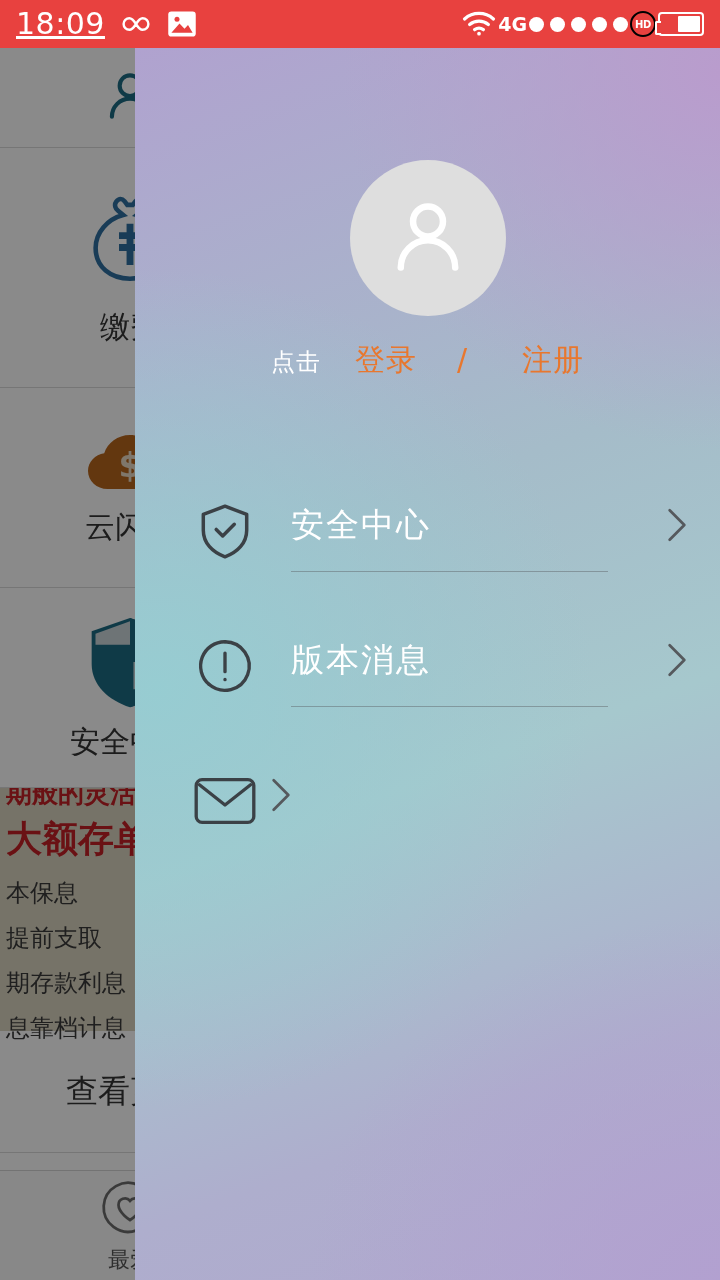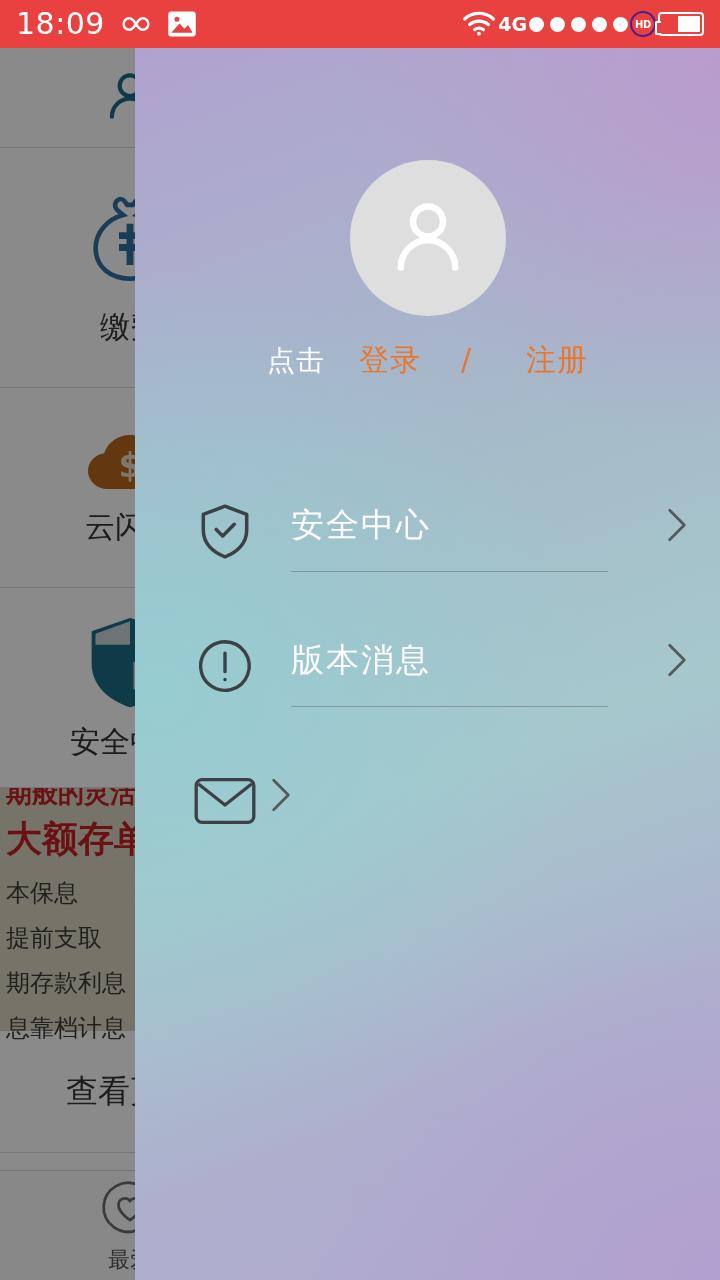--- a/index.html
+++ b/index.html
@@ -12,29 +12,29 @@
     position:relative; width:720px; height:1280px; overflow:hidden;
   }
 
   
   #statusbar {
     position:absolute; top:0; left:0; width:720px; height:48px;
     background:#E8413F; z-index:60;
     display:flex; align-items:center; padding:0 16px;
     color:#fff;
   }
-  #sb-left { display:flex; align-items:center; gap:14px; }
+  #sb-left { display:flex; align-items:center; gap:14px;text-decoration:underline; }
   #sb-time { font-size:30px; font-weight:400; letter-spacing:.5px; line-height:1; }
   .sb-glyph { display:inline-flex; align-items:center; }
   #sb-right { margin-left:auto; display:flex; align-items:center; gap:2px;justify-content:space-between; }
   #sb-4g { font-size:19px; font-weight:600; letter-spacing:0; }
   #sig-dots { display:flex; align-items:center; gap:6px; }
   #sig-dots i { width:15px; height:15px; border-radius:50%; background:#fff; display:block; }
   #hd-badge {
-    width:26px; height:26px; border-radius:50%; border:2px solid #4c1d95;
+    width:26px; height:26px; border-radius:50%; border:2px solid #000000;
     display:flex; align-items:center; justify-content:center;
     font-size:10px; font-weight:700; letter-spacing:-.3px;
   }
   #battery {
     width:46px; height:24px; border:2px solid #fff; border-radius:4px;
     position:relative; display:flex; align-items:center; padding:2px;
     justify-content:flex-end;
   }
   #battery::after{
     content:""; position:absolute; left:-5px; top:7px;
@@ -109,21 +109,21 @@
   #avatar {
     width:156px; height:156px; border-radius:50%;
     background:#dedede; display:flex; align-items:center; justify-content:center;
   }
 
   
   #login-line {
     position:absolute; left:0; right:0; top:292px;
     display:flex; align-items:baseline; justify-content:center;
   }
-  #login-prefix { font-size:28px; color:#ffffff; letter-spacing:1px; }
+  #login-prefix { font-size:24px; color:#ffffff; letter-spacing:1px; }
   .login-link { font-size:30px; color:#E8772E; letter-spacing:1px; }
   #login-login { margin-left:34px; }
   #login-sep  { margin-left:40px; }
   #login-reg  { margin-left:54px; }
 
   
   #menu { position:absolute; left:0; top:415px; width:585px; }
   .menu-item {
     position:relative; height:135px;
     display:flex; align-items:center;

